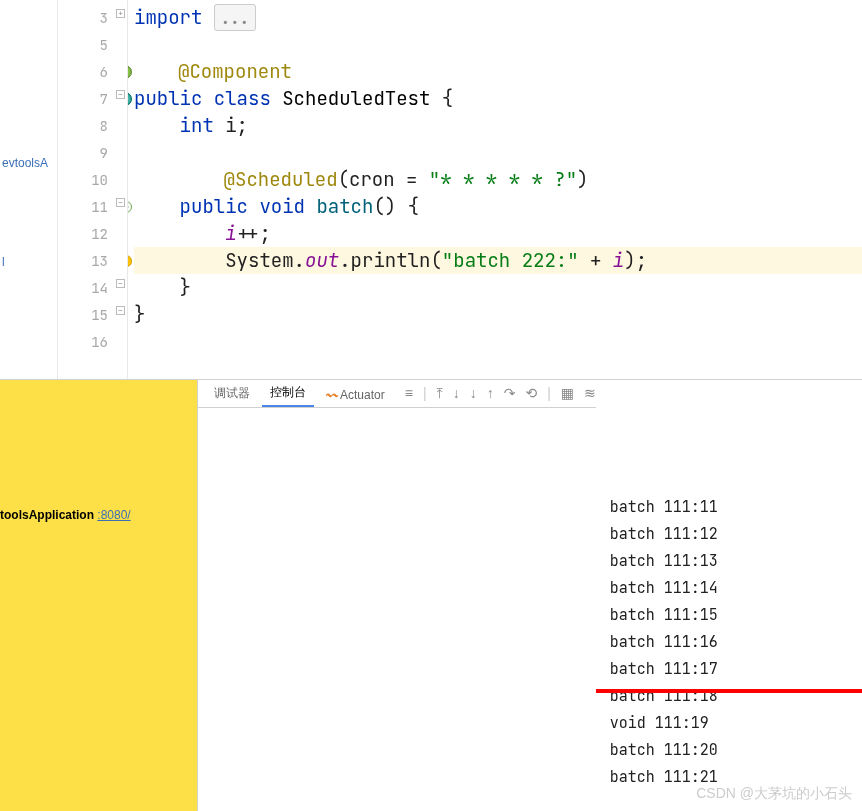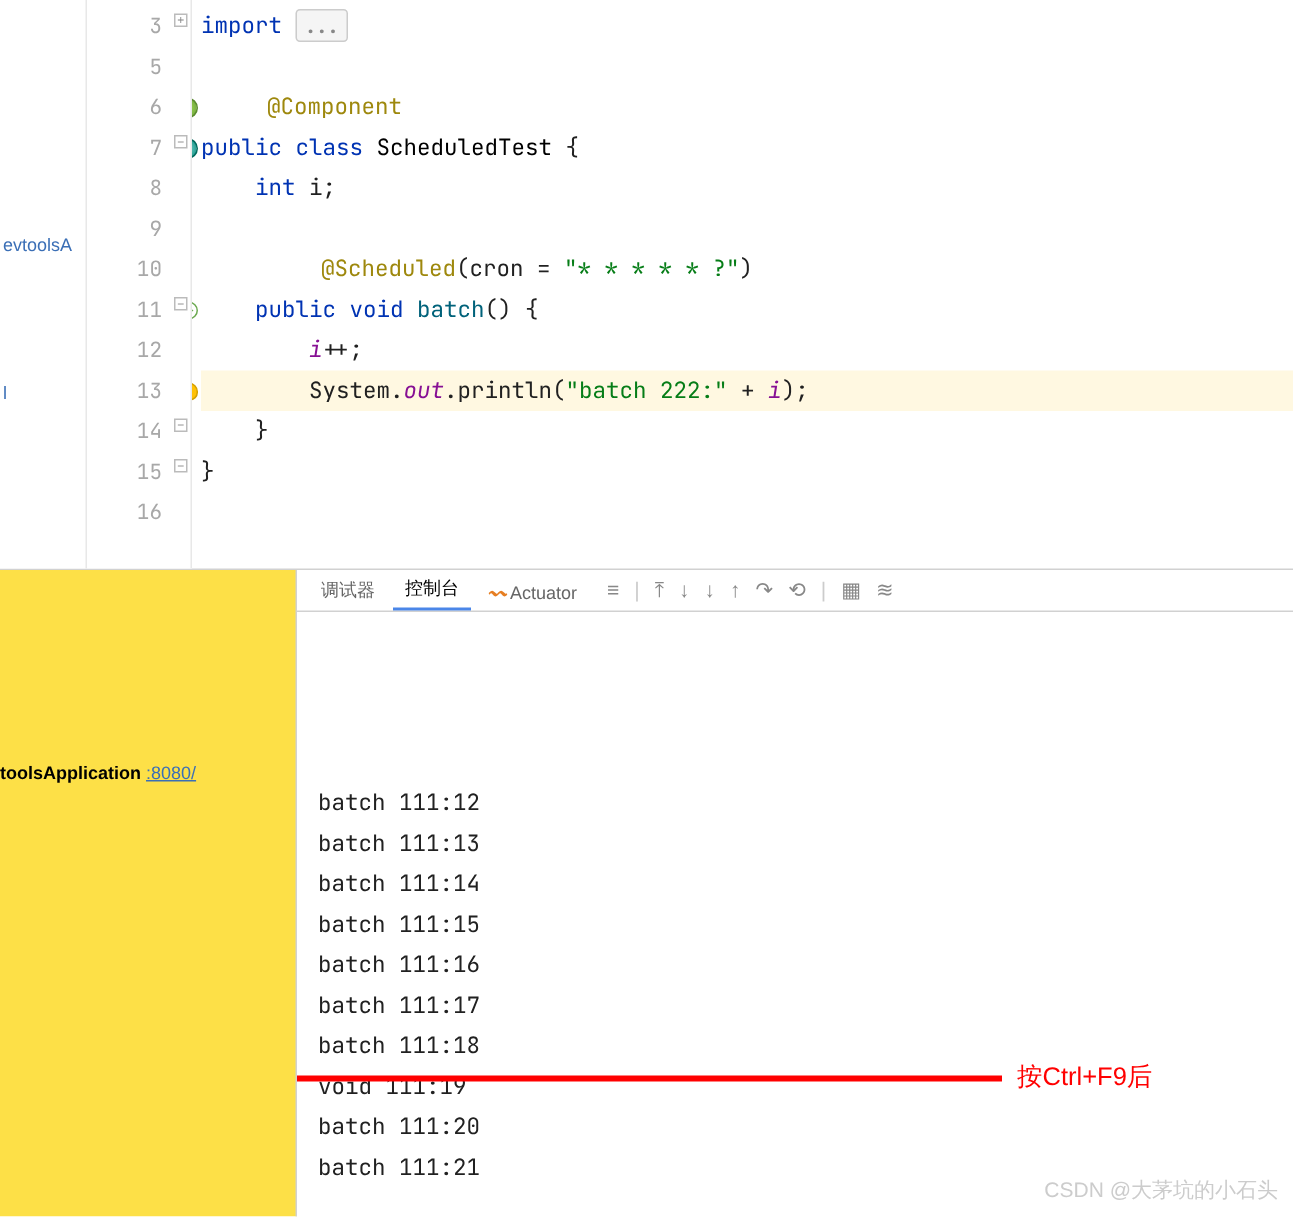--- a/index.html
+++ b/index.html
@@ -106,21 +106,21 @@
       border: 1px solid #bbb;
       font-size: 8px;
       line-height: 7px;
       text-align: center;
       color: #888;
       background: #fff;
     }
     .code-area {
       flex: 1;
       font-family: "JetBrains Mono", Consolas, monospace;
-      font-size: 15px;
+      font-size: 19px;
       line-height: 27px;
       padding-top: 4px;
       padding-left: 6px;
       white-space: pre;
       color: #212121;
     }
     .code-line { height: 27px; }
     .code-line.hl { background: #fff8e1; }
     .kw { color: #0033b3; }
     .anno { color: #9e880d; padding-left: 44px; }
@@ -151,21 +151,21 @@
       top: 128px;
       left: 0;
       font-size: 12px;
       color: #000;
     }
     .app-label b { font-weight: bold; }
     .app-label .port { color: #3b6fb6; text-decoration: underline; }
     .bottom-right {
       flex: 1;
       display: flex;
-      flex-direction: column;
+      flex-direction: row;
     }
     .tab-bar {
       height: 28px;
       display: flex;
       align-items: center;
       border-bottom: 1px solid #d1d1d1;
       gap: 4px;
       padding-left: 8px;
       background: #fff;
     }
@@ -310,17 +310,17 @@
         <span>↷</span>
         <span>⟲</span>
         <span style="color:#ccc">|</span>
         <span>▦</span>
         <span>≋</span>
       </div>
     </div>
     <div class="console-output" id="console">
       <div class="red-line"></div>
       <div class="red-annotation">按Ctrl+F9后</div>
-    <div>batch 111:12</div><div>batch 111:13</div><div>batch 111:14</div><div>batch 111:15</div><div>batch 111:16</div><div>batch 111:17</div><div>batch 111:18</div><div>void 111:19</div><div>batch 111:20</div><div>batch 111:21</div></div>
+    <div>batch 111:11</div><div>batch 111:12</div><div>batch 111:13</div><div>batch 111:14</div><div>batch 111:15</div><div>batch 111:16</div><div>batch 111:17</div><div>batch 111:18</div><div>void 111:19</div><div>batch 111:20</div><div>batch 111:21</div></div>
   </div>
 </div>
 
 <div class="watermark">CSDN @大茅坑的小石头</div>
 
 </body></html>

